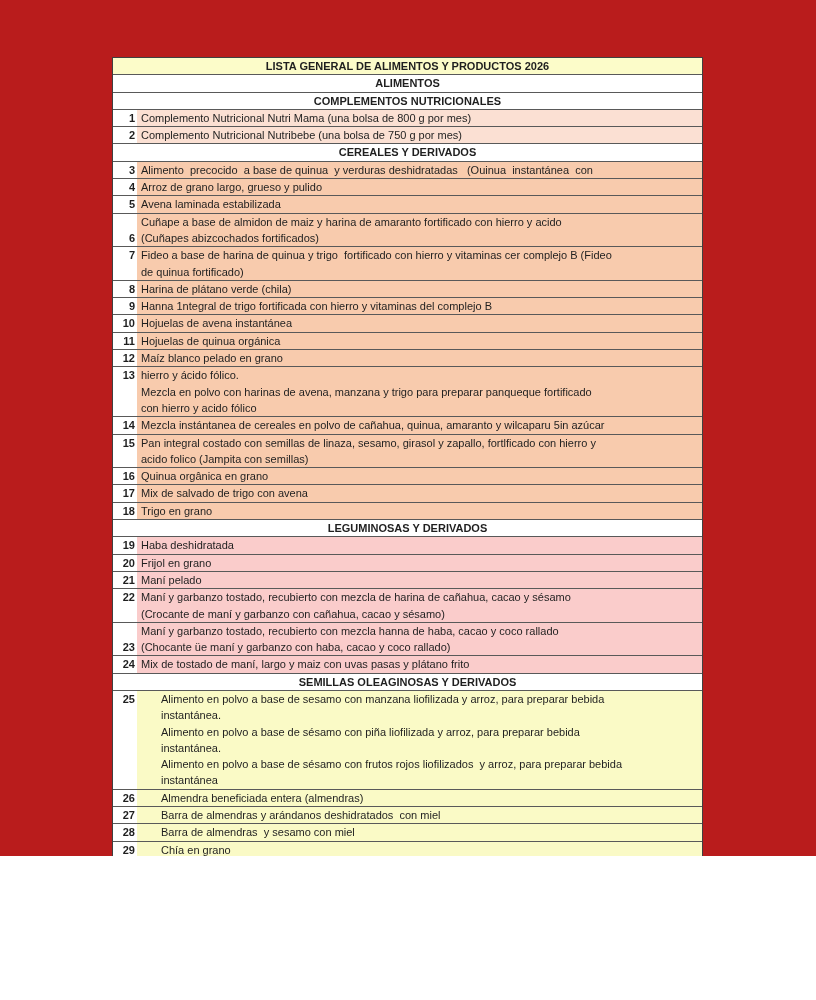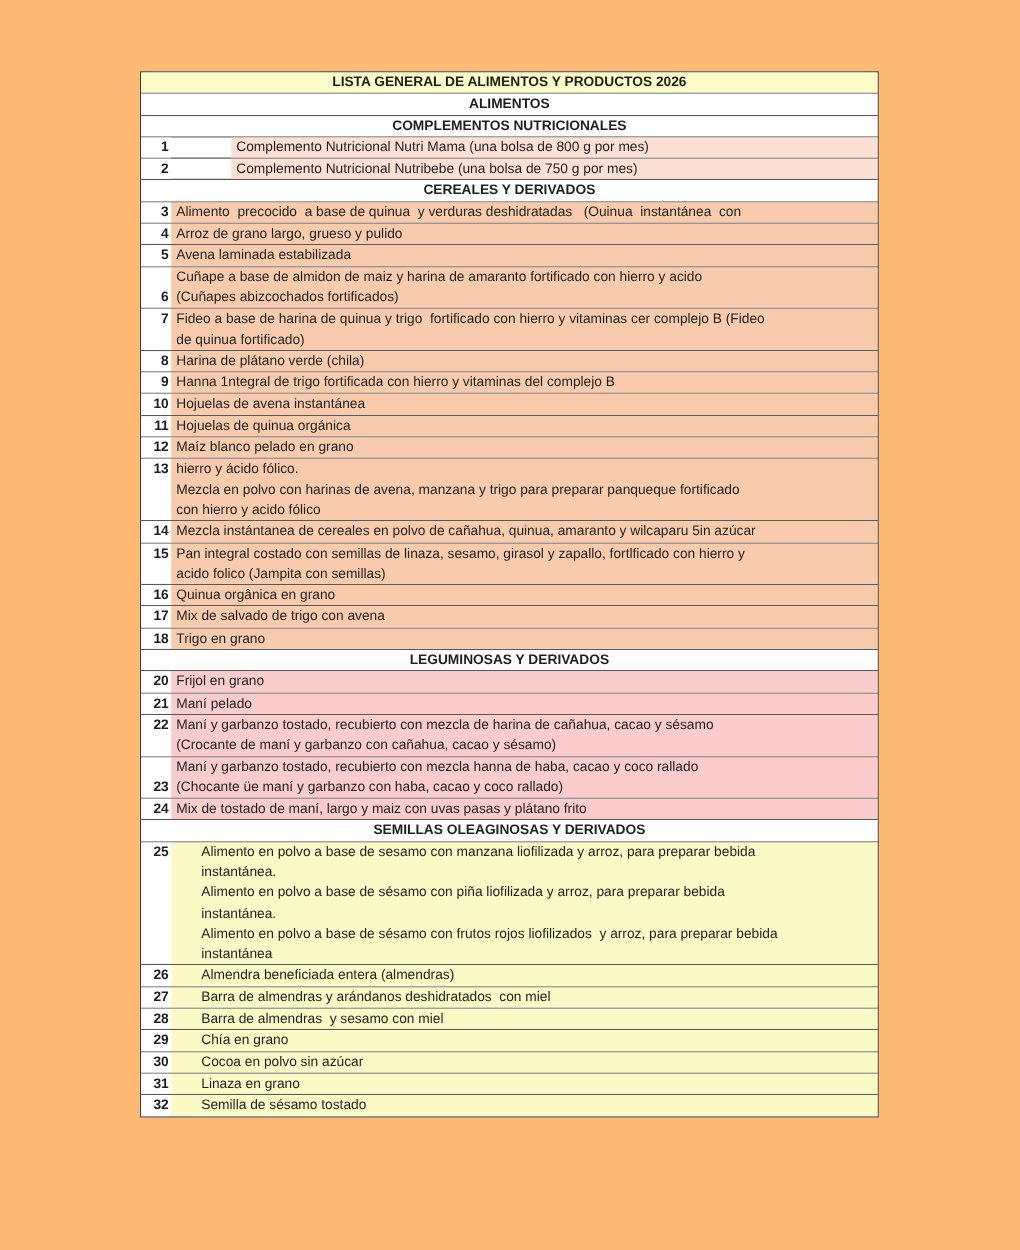--- a/index.html
+++ b/index.html
@@ -7,22 +7,22 @@
     padding: 0;
     background: #ffffff;
     width: 816px;
     height: 1000px;
     font-family: "Liberation Sans", sans-serif;
     color: #1f1f1f;
   }
   .page {
     position: relative;
     width: 816px;
-    height: 1000px;
-    background: #fdba74;
+    height: 856px;
+    background: #b91c1c;
     overflow: hidden;
   }
   .food-table {
     position: absolute;
     left: 112px;
     top: 57px;
     width: 589px;
     border: 1px solid var(--border-outer, #404040);
     background: #ffffff;
   }
@@ -56,21 +56,21 @@
     align-items: flex-end;
   }
   .num.num-bottom { justify-content: flex-end; }
   .desc {
     flex: 1;
     padding-left: 4px;
     padding-right: 4px;
     min-height: 16.3px;
   }
   .para { white-space: pre-wrap; min-height: 16.3px; }
-  .sec-complementos .desc { background: var(--c-complementos, #FBE0D3); margin-left: 48px; }
+  .sec-complementos .desc { background: var(--c-complementos, #FBE0D3); }
   .sec-cereales .desc     { background: var(--c-cereales, #F8CBAD); }
   .sec-leguminosas .desc  { background: var(--c-leguminosas, #FACCCB); }
   .sec-semillas .desc     { background: var(--c-semillas, #FAFAC6); padding-left: 24px; }
 </style>
 </head>
 <body>
 
 <div class="page">
   <div class="food-table">
       <div class="row title">
@@ -195,20 +195,26 @@
       <div class="row item sec-cereales">
         <div class="num">18</div>
         <div class="desc">
           <div class="para">Trigo en grano</div>
         </div>
       </div>
       <div class="row header">
         <div class="full">LEGUMINOSAS Y DERIVADOS</div>
       </div>
       <div class="row item sec-leguminosas">
+        <div class="num">19</div>
+        <div class="desc">
+          <div class="para">Haba deshidratada</div>
+        </div>
+      </div>
+      <div class="row item sec-leguminosas">
         <div class="num">20</div>
         <div class="desc">
           <div class="para">Frijol en grano</div>
         </div>
       </div>
       <div class="row item sec-leguminosas">
         <div class="num">21</div>
         <div class="desc">
           <div class="para">Maní pelado</div>
         </div>

